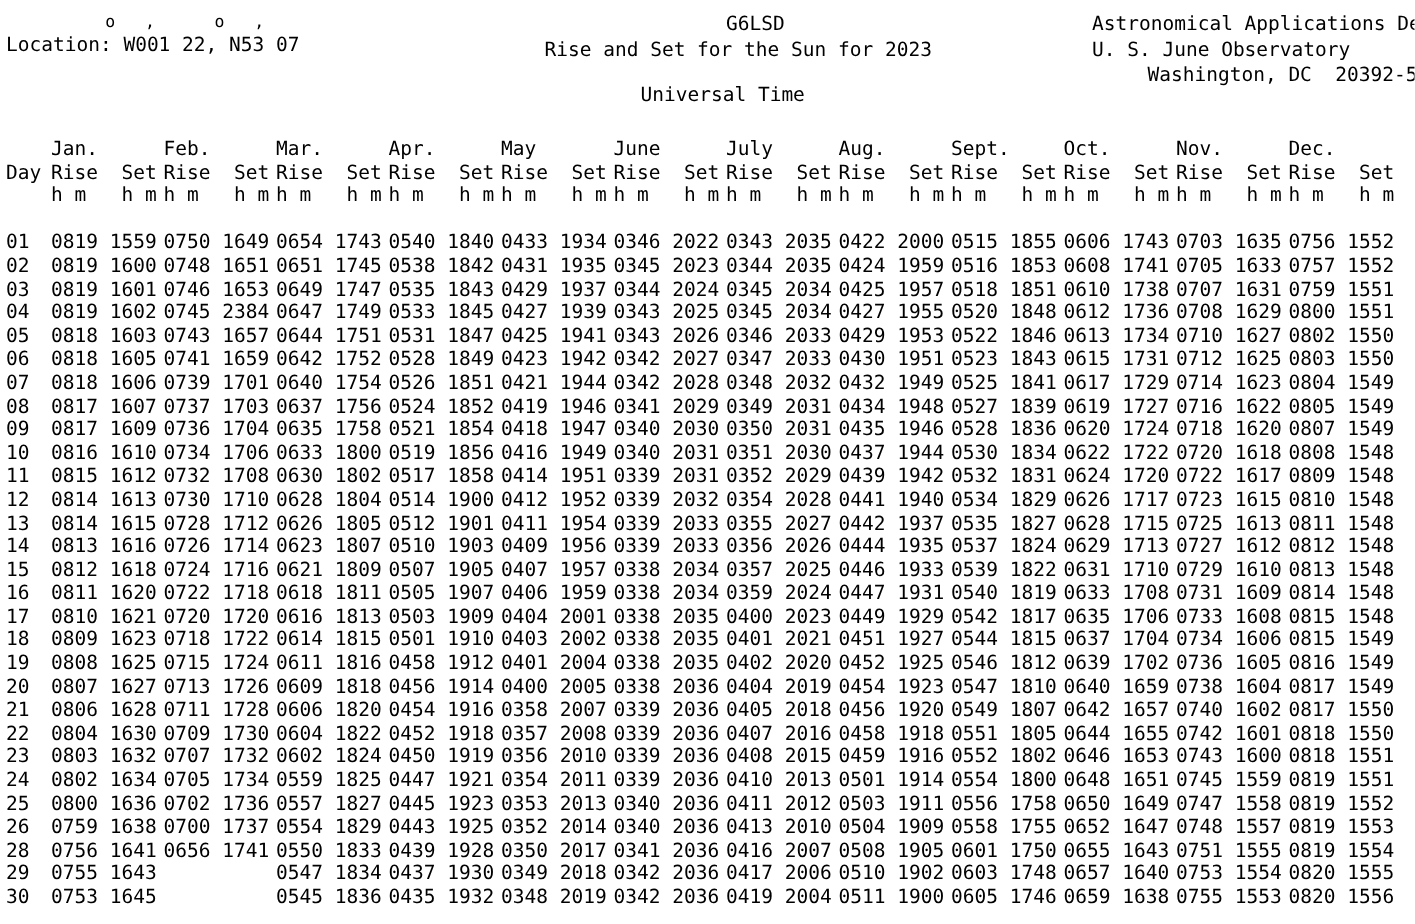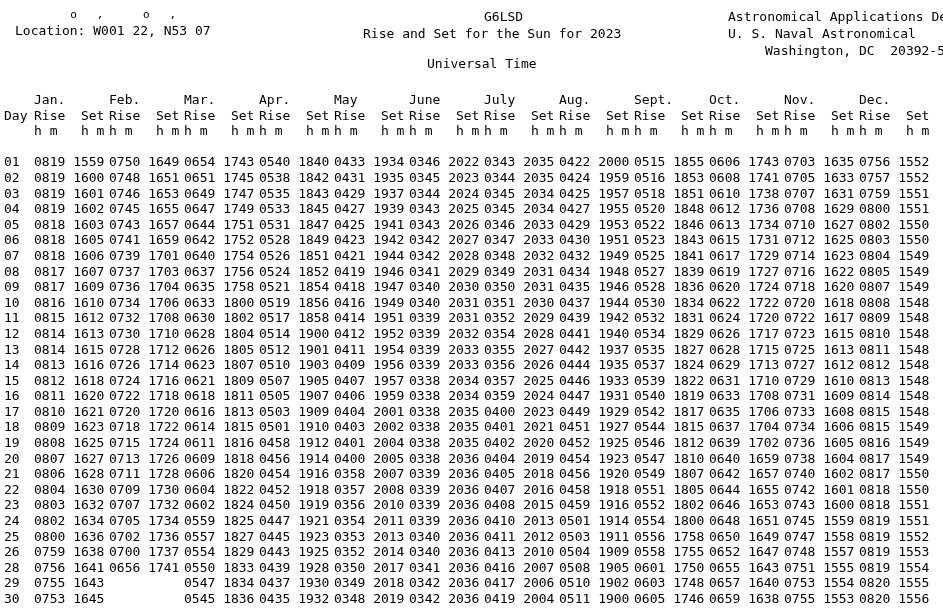--- a/index.html
+++ b/index.html
@@ -20,21 +20,21 @@
     width: 943px;
     height: 464px;
     padding: 0;
   }
   .header {
     position: relative;
     height: 86px;
   }
   .hdr-left {
     position: absolute;
-    left: 15px;
+    left: 4px;
     top: 10px;
     white-space: pre;
     line-height: 17px;
   }
   .hdr-center {
     position: absolute;
     left: 360px;
     top: 10px;
     white-space: pre;
     line-height: 17px;
@@ -101,21 +101,21 @@
 
 <div class="page">
 
   <div class="header">
     <div class="deg-row">          o   ,      o   ,</div>
     <div class="hdr-left" style="top:22px;">Location: W001 22, N53 07</div>
     <div class="hdr-center" style="left:460px; top:8px;margin-left:24px;">G6LSD</div>
     <div class="hdr-center" style="left:363px; top:25px;">Rise and Set for the Sun for 2023</div>
     <div class="hdr-ut">Universal Time</div>
     <div class="hdr-right" style="top:8px;">Astronomical Applications Dept.</div>
-    <div class="hdr-right" style="top:25px;">U. S. Naval Astronomical</div>
+    <div class="hdr-right" style="top:25px;">U. S. June Observatory</div>
     <div class="hdr-right" style="top:42px;margin-left:37px;">Washington, DC  20392-5420</div>
   </div>
 
   <div class="tbl-wrap">
     <table class="sun">
       <thead>
         <tr class="month-head">
           <td class="daycol"></td>
         <td class="monthcol mhdr">Jan.</td>
             <td class="monthcol mhdr">Feb.</td>
@@ -206,21 +206,21 @@
             <td class="monthcol">0345 2034</td>
             <td class="monthcol">0425 1957</td>
             <td class="monthcol">0518 1851</td>
             <td class="monthcol">0610 1738</td>
             <td class="monthcol">0707 1631</td>
             <td class="monthcol">0759 1551</td>
           </tr>
           <tr>
             <td class="daycol">04</td>
             <td class="monthcol">0819 1602</td>
-            <td class="monthcol">0745 1655</td>
+            <td class="monthcol">0745 2384</td>
             <td class="monthcol">0647 1749</td>
             <td class="monthcol">0533 1845</td>
             <td class="monthcol">0427 1939</td>
             <td class="monthcol">0343 2025</td>
             <td class="monthcol">0345 2034</td>
             <td class="monthcol">0427 1955</td>
             <td class="monthcol">0520 1848</td>
             <td class="monthcol">0612 1736</td>
             <td class="monthcol">0708 1629</td>
             <td class="monthcol">0800 1551</td>

